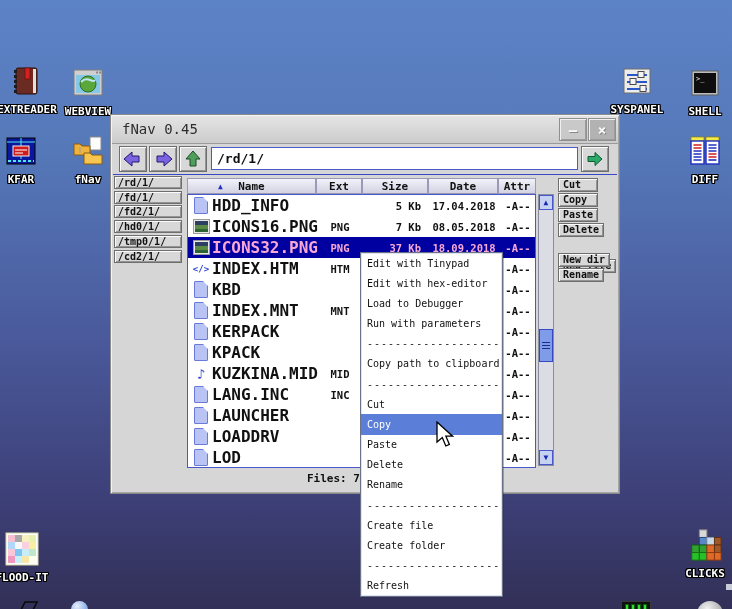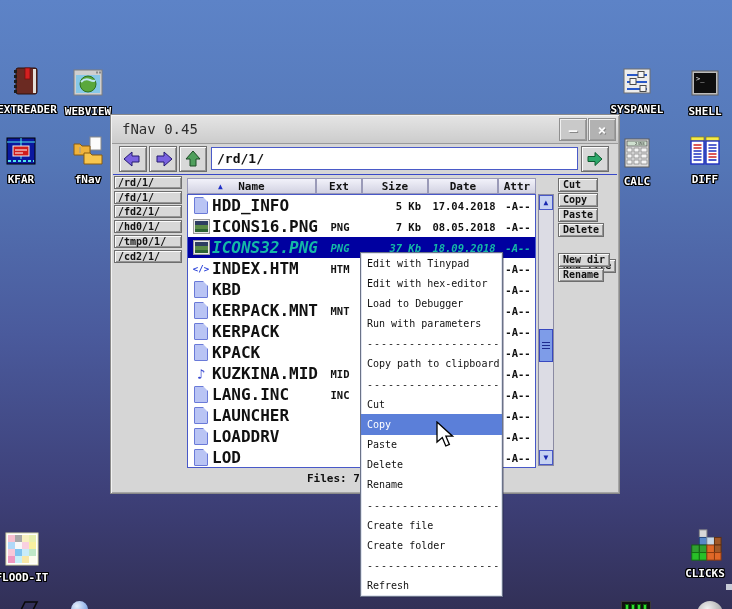--- a/index.html
+++ b/index.html
@@ -33,21 +33,21 @@
     line-height:12px;padding-left:3px;}
   
   #fheader{position:absolute;left:76px;top:63px;width:349px;height:16px;display:flex;}
   .hcell{position:relative;height:16px;box-sizing:border-box;background:linear-gradient(#f2f2fa,#d2d2e2);
     border:1px solid;border-color:#ffffff #8484a6 #8484a6 #ffffff;outline:1px solid #9a9ab8;outline-offset:-1px;
     display:flex;align-items:center;justify-content:center;font-size:11px;font-weight:bold;color:#111;}
   .sortarrow{position:absolute;left:30px;top:3px;font-size:8px;color:#2030c8;line-height:9px;}
   #flist{position:absolute;left:76px;top:79px;width:349px;height:274px;background:#fff;
     border:1px solid #4858c8;box-sizing:border-box;overflow:hidden;}
   .frow{position:relative;height:21px;width:100%;color:#111;}
-  .frow.selected{background:#0000a0;color:#14b8a6;font-style:italic;}
+  .frow.selected{background:#0000a0;color:#f9a8d4;}
   .fcell{position:absolute;top:0;height:21px;display:flex;align-items:center;font-weight:bold;}
   .c-icon{left:4px;width:18px;justify-content:center;}
   .c-name{left:24px;width:104px;font-size:16px;}
   .c-ext{left:129px;width:46px;justify-content:center;font-size:10.5px;}
   .c-size{left:175px;width:58px;justify-content:flex-end;font-size:10.5px;}
   .c-date{left:241px;width:70px;justify-content:center;font-size:10.5px;}
   .c-attr{left:311px;width:38px;justify-content:center;font-size:10.5px;}
   .ficon{display:inline-block;}
   .icon-doc{width:12px;height:15px;background:#b9c4f4;border:1px solid #6a7ad8;border-radius:1px;position:relative;}
   .icon-doc::after{content:"";position:absolute;right:-1px;top:-1px;border-style:solid;border-width:0 5px 5px 0;
@@ -172,41 +172,20 @@
     <div class="art">
       <svg width="32" height="32" viewBox="0 0 32 32">
         <rect x="3" y="4" width="26" height="24" fill="#bcbcbc" stroke="#5e5e5e"></rect>
         <rect x="5" y="6" width="22" height="20" fill="#0e0e0e"></rect>
         <text x="7" y="14" font-family="DejaVu Sans Mono, monospace" font-size="7" fill="#f0f0f0">&gt;_</text>
       </svg>
     </div>
     <span class="dlabel">SHELL</span>
   </div>
 
-  <div class="dicon" style="left:602px;top:136px;">
-    <div class="art">
-      <svg width="32" height="32" viewBox="0 0 32 32">
-        <rect x="4" y="2" width="24" height="28" fill="#dcdcdc" stroke="#5e5e5e"></rect>
-        <rect x="6" y="4" width="20" height="5" fill="#cfe0cf" stroke="#4a4a4a" stroke-width="0.7"></rect>
-        <text x="14" y="8.2" font-family="DejaVu Sans Mono, monospace" font-size="4" fill="#333">2458</text>
-        <g fill="#f6f6f6" stroke="#6a6a6a" stroke-width="0.6">
-          <rect x="6" y="11" width="5" height="4"></rect>
-            <rect x="13" y="11" width="5" height="4"></rect>
-            <rect x="20" y="11" width="6" height="4"></rect>
-          <rect x="6" y="17" width="5" height="4"></rect>
-            <rect x="13" y="17" width="5" height="4"></rect>
-            <rect x="20" y="17" width="6" height="4"></rect>
-          <rect x="6" y="23" width="5" height="4"></rect>
-            <rect x="13" y="23" width="5" height="4"></rect>
-            <rect x="20" y="23" width="6" height="4"></rect>
-        </g>
-      </svg>
-    </div>
-    <span class="dlabel">CALC</span>
-  </div>
 
   <div class="dicon" style="left:670px;top:134px;">
     <div class="art">
       <svg width="32" height="32" viewBox="0 0 32 32">
         <rect x="2" y="2" width="13" height="4" fill="#f4ec48" stroke="#8a7c10" stroke-width="0.7"></rect>
         <rect x="17" y="2" width="13" height="4" fill="#f4ec48" stroke="#8a7c10" stroke-width="0.7"></rect>
         <rect x="2" y="6" width="13" height="23" fill="#ffffff" stroke="#2030c0" stroke-width="1.4"></rect>
         <rect x="17" y="6" width="13" height="23" fill="#ffffff" stroke="#2030c0" stroke-width="1.4"></rect>
         <g stroke-width="1.6">
           <path d="M4.5 10 h8 M4.5 13 h8" stroke="#d02020"></path>
@@ -373,21 +352,21 @@
     <span class="fcell c-name">KBD</span>
     <span class="fcell c-ext"></span>
     <span class="fcell c-size"></span>
     <span class="fcell c-date"></span>
     <span class="fcell c-attr">-A--</span>
   </div>
         <div class="frow">
     <span class="fcell c-icon">
             <span class="ficon icon-doc"></span>
           </span>
-    <span class="fcell c-name">KERPACK.MNT</span>
+    <span class="fcell c-name">INDEX.MNT</span>
     <span class="fcell c-ext">MNT</span>
     <span class="fcell c-size"></span>
     <span class="fcell c-date"></span>
     <span class="fcell c-attr">-A--</span>
   </div>
         <div class="frow">
     <span class="fcell c-icon">
             <span class="ficon icon-doc"></span>
           </span>
     <span class="fcell c-name">KERPACK</span>

